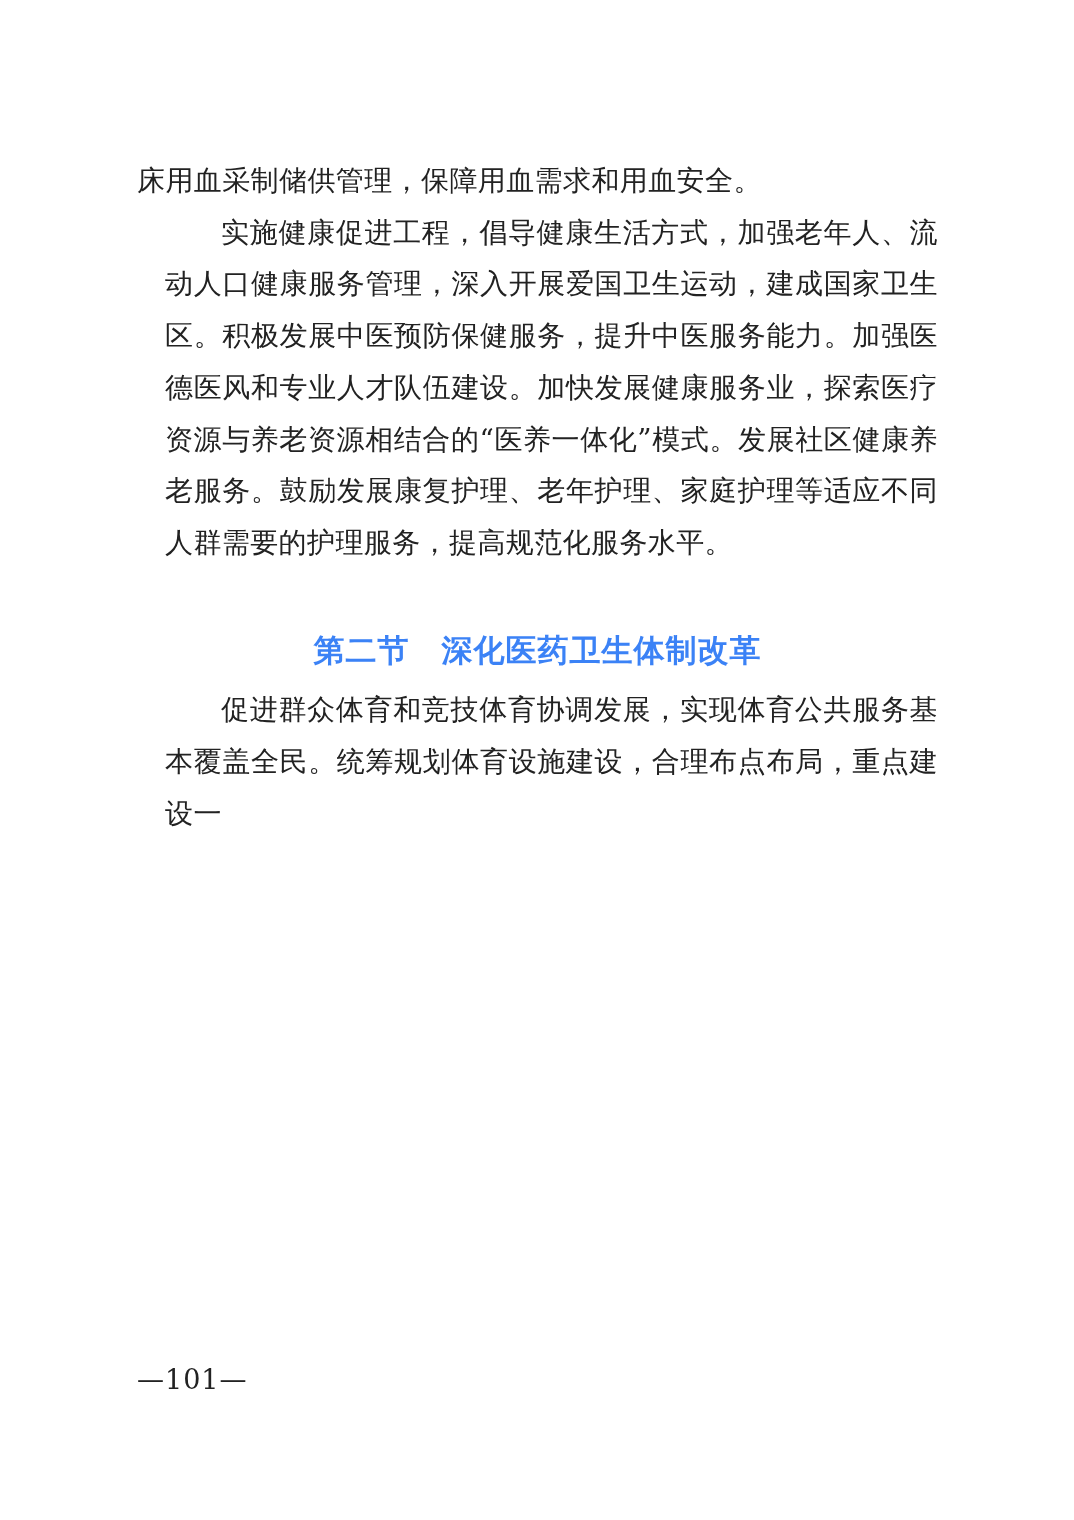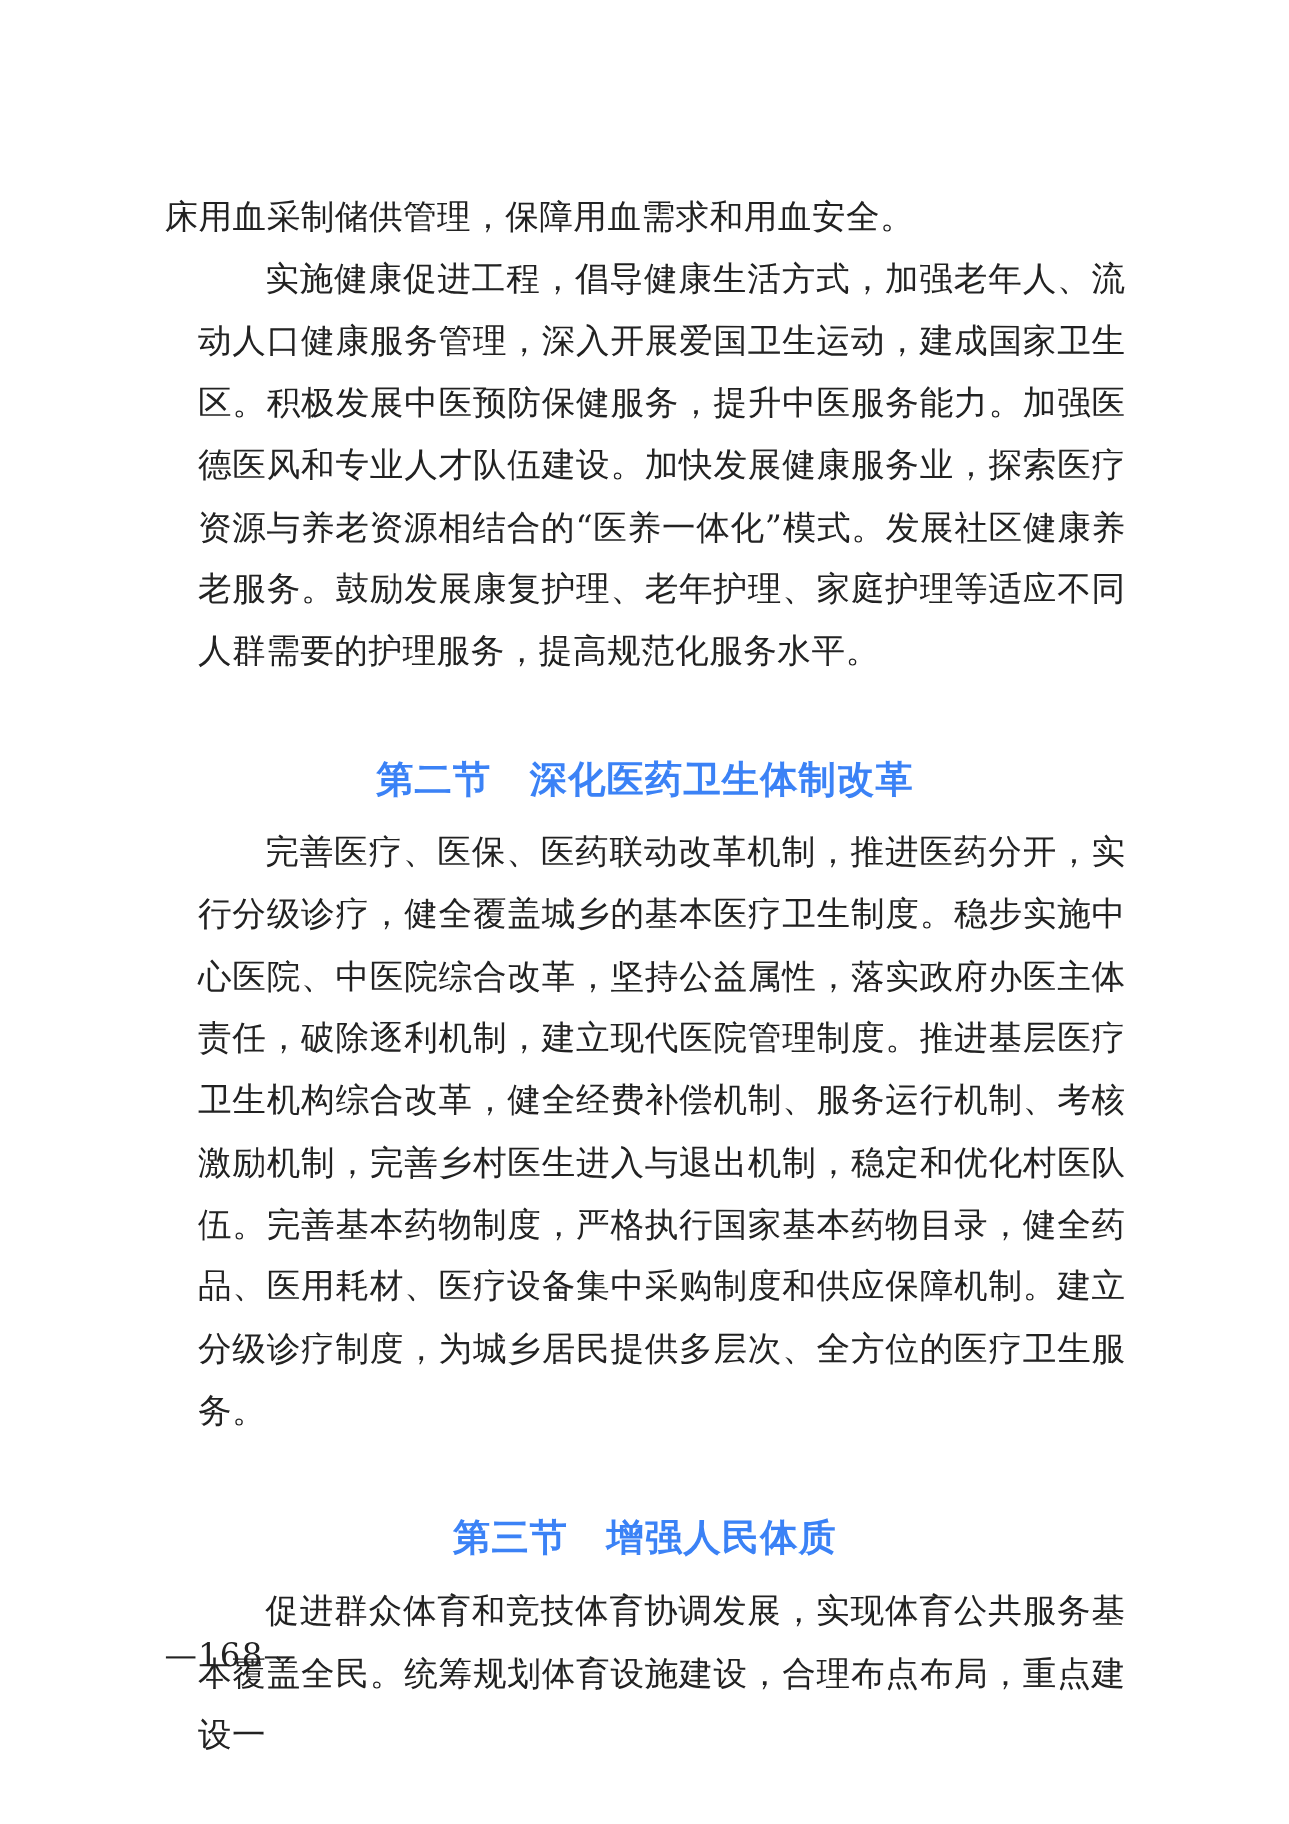--- a/index.html
+++ b/index.html
@@ -55,18 +55,16 @@
   }
 </style>
 </head>
 <body>
 
 <div class="page">
   <div class="content">
     <p class="para">床用血采制储供管理，保障用血需求和用血安全。</p>
     <p class="para indent">实施健康促进工程，倡导健康生活方式，加强老年人、流动人口健康服务管理，深入开展爱国卫生运动，建成国家卫生区。积极发展中医预防保健服务，提升中医服务能力。加强医德医风和专业人才队伍建设。加快发展健康服务业，探索医疗资源与养老资源相结合的“医养一体化”模式。发展社区健康养老服务。鼓励发展康复护理、老年护理、家庭护理等适应不同人群需要的护理服务，提高规范化服务水平。</p>
     <h2 class="section-heading">第二节　深化医药卫生体制改革</h2>
-    <p class="para indent">完善医疗、医保、医药联动改革机制，推进医药分开，实行分级诊疗，健全覆盖城乡的基本医疗卫生制度。稳步实施中心医院、中医院综合改革，坚持公益属性，落实政府办医主体责任，破除逐利机制，建立现代医院管理制度。推进基层医疗卫生机构综合改革，健全经费补偿机制、服务运行机制、考核激励机制，完善乡村医生进入与退出机制，稳定和优化村医队伍。完善基本药物制度，严格执行国家基本药物目录，健全药品、医用耗材、医疗设备集中采购制度和供应保障机制。建立分级诊疗制度，为城乡居民提供多层次、全方位的医疗卫生服务。</p>
-    <h2 class="section-heading">第三节　增强人民体质</h2>
     <p class="para indent">促进群众体育和竞技体育协调发展，实现体育公共服务基本覆盖全民。统筹规划体育设施建设，合理布点布局，重点建设一</p>
   </div>
-  <div class="page-number">—168—</div>
+  <div class="page-number">—101—</div>
 </div>
 
 </body></html>

